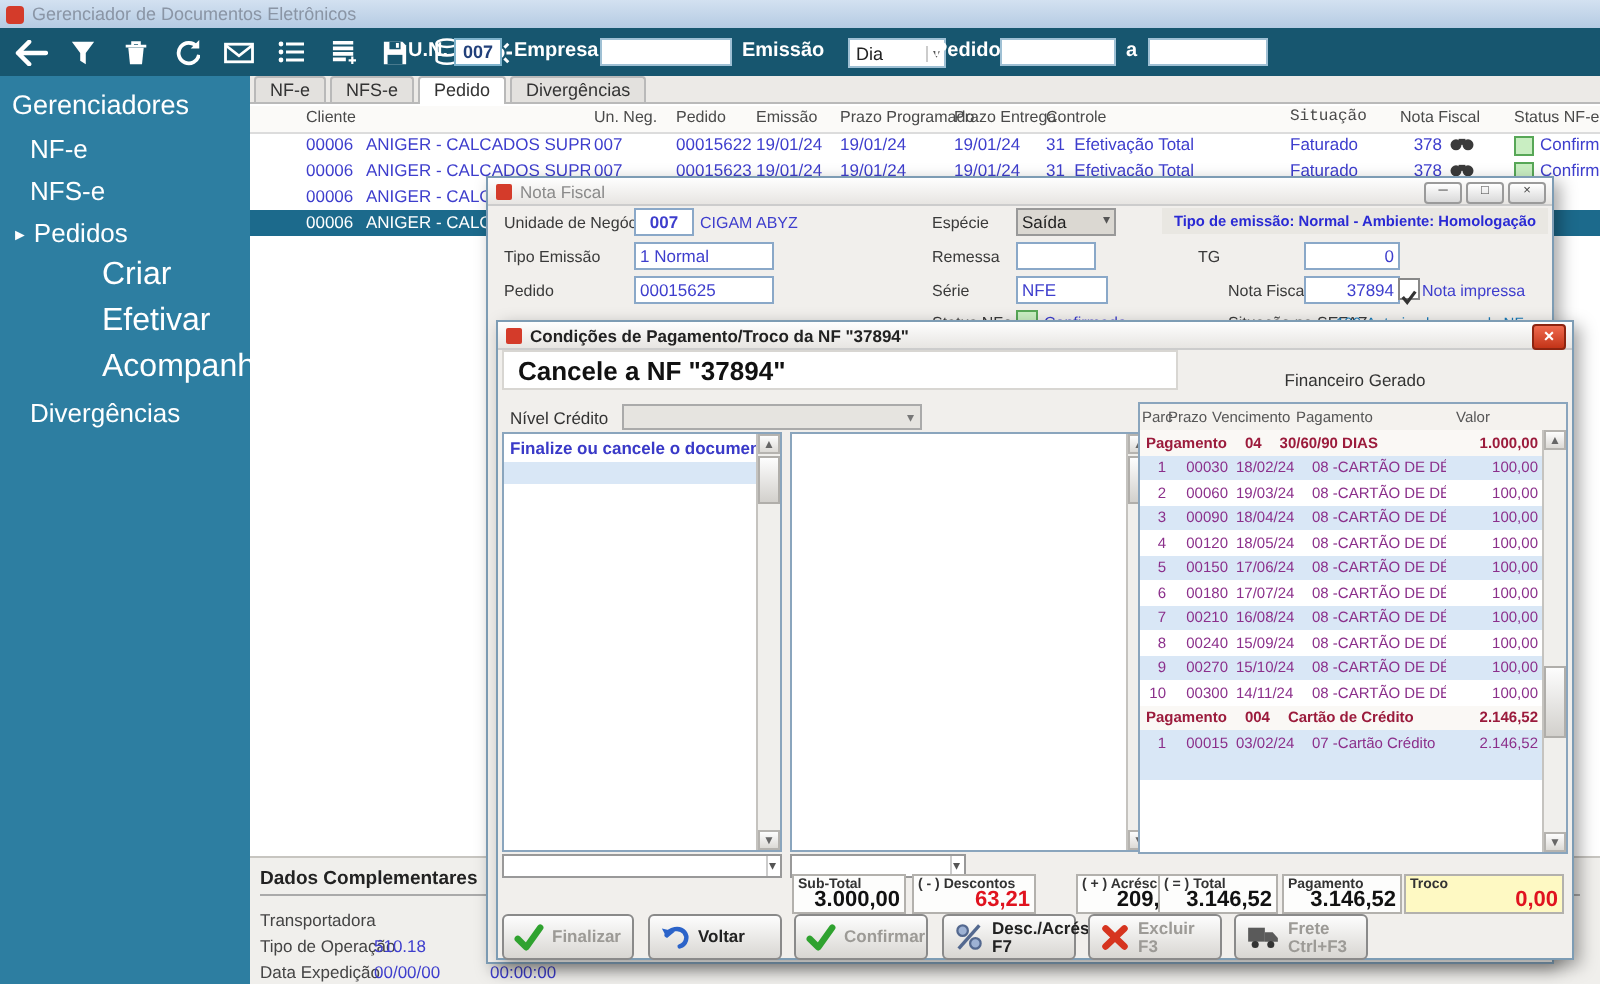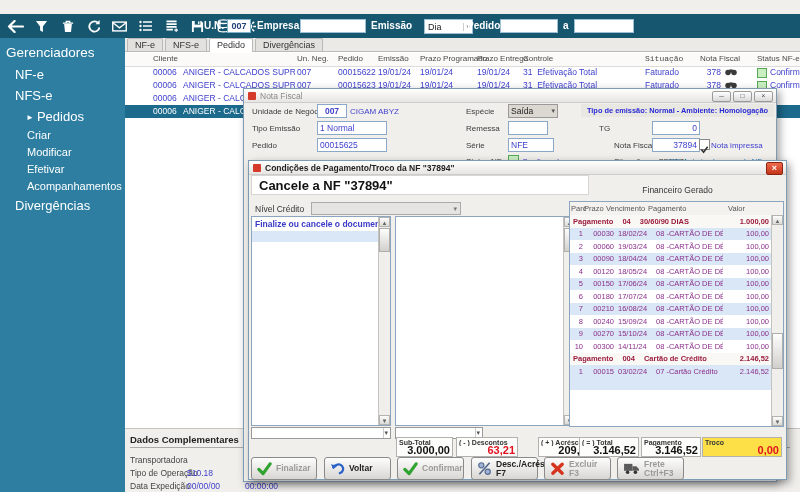--- a/index.html
+++ b/index.html
@@ -21,22 +21,22 @@
   .tb-input{position:absolute;top:5px;height:12px;border:1px solid #9fc0d4;background:#fff;
     font-size:9px;padding:0 2px;box-sizing:content-box;font-family:inherit;}
   .tb-select{position:absolute;top:5px;height:13px;background:#fff;border:1px solid #9fc0d4;
     font-size:9px;color:#222;display:flex;align-items:center;padding-left:3px;cursor:pointer;}
   .tb-select .arr{margin-left:auto;font-size:7px;color:#555;padding:0 2px;border-left:1px solid #ccc;}
   
   .sidebar{position:absolute;left:0;top:38px;width:125px;height:454px;background:#2d7ea1;color:#fff;}
   .side-item{cursor:pointer;white-space:nowrap;}
   .side-item.lv0{font-size:13.5px;padding:7px 0 2px 6px;}
   .side-item.lv1{font-size:13px;padding:5px 0 1px 15px;}
-  .side-item.lv2{font-size:11px;padding:4px 0 1px 27px;}
-  .side-item.active{padding-left:6px;margin-left:20px;}
+  .side-item.lv2{font-size:16px;padding:4px 0 1px 27px;margin-left:24px;}
+  .side-item.active{padding-left:6px;}
   .side-arrow{font-size:8px;margin-right:3px;vertical-align:1px;}
   
   .content{position:absolute;left:125px;top:38px;width:675px;height:454px;background:#fff;}
   .tabs{position:absolute;left:0;top:0;width:675px;height:14px;background:#eceae7;
     border-bottom:1px solid #b9b9b9;display:flex;align-items:flex-end;box-sizing:border-box;}
   .tab{font-size:9px;color:#333;background:#e3e1de;border:1px solid #b9b9b9;border-bottom:none;
     padding:1px 7px 1px 7px;margin-left:2px;border-radius:2px 2px 0 0;cursor:pointer;}
   .tab.active{background:#fff;position:relative;top:1px;padding-bottom:2px;}
   .grid-head{position:absolute;left:0;top:15px;width:675px;height:13px;background:#fbfaf8;
     border-bottom:1px solid #dcdcdc;}
@@ -110,36 +110,40 @@
   .c-prazo{width:28px;text-align:right;margin-left:3px;flex:0 0 auto;}
   .c-venc{width:35px;margin-left:4px;flex:0 0 auto;}
   .c-pag{flex:1 1 auto;margin-left:3px;}
   .c-valor{width:46px;text-align:right;flex:0 0 auto;padding-right:2px;}
   .fin-grow{font-weight:bold;color:#9b1b3c;background:#faf8f5;}
   .fg-l{margin-left:3px;}
   .fg-c{margin-left:9px;}
   .fg-d{margin-left:9px;flex:1 1 auto;overflow:hidden;}
   .fg-v{width:52px;text-align:right;padding-right:2px;flex:0 0 auto;}
   .tot-box{position:absolute;top:276px;height:20px;background:#fdfdfc;border:1px solid #b3b1ad;box-sizing:border-box;}
-  .tot-box.tb-blue{background:#fde047;}
+  .tot-box.tb-blue{background:#fef9c3;}
   .tot-lbl{font-size:7px;font-weight:bold;color:#333;padding:1px 0 0 2px;white-space:nowrap;overflow:hidden;}
   .tot-val{position:absolute;right:2px;bottom:0;font-size:11px;font-weight:bold;color:#111;}
   .tot-val.red{color:#e0131f;}
   .pbtn{position:absolute;top:296px;height:23px;border:1px solid #8a8a8a;border-radius:3px;
     background:linear-gradient(#fdfdfd,#d8d6d2);display:flex;align-items:center;gap:4px;
     padding-left:5px;box-sizing:border-box;cursor:pointer;}
   .pbtn .plbl{font-size:8.5px;font-weight:bold;color:#222;line-height:9px;}
   .pbtn.disabled .plbl{color:#9c9a96;}
   .pbtn .picon{display:flex;align-items:center;flex:0 0 auto;}
 </style>
 </head>
 <body>
 
 <div class="app">
 
+  <div class="titlebar">
+    <span class="app-icon"></span>
+    <span>Gerenciador de Documentos Eletrônicos</span>
+  </div>
 
   <div class="toolbar">
     <div class="tb-icons" id="tb-icons">
         <div class="tb-icon">
           <svg viewBox="0 0 18 14" width="17" height="13">
             <path d="M8 1L2 7l6 6M2 7h15" fill="none" stroke="#fff" stroke-width="2.4" stroke-linecap="round" stroke-linejoin="round"></path>
           </svg>
         </div>
         <div class="tb-icon">
           <svg viewBox="0 0 14 14" width="13" height="13">
@@ -215,21 +219,20 @@
     <input class="tb-input" style="left: 574px; width: 54px;" value="">
   </div>
 
   <div class="sidebar">
     <div id="side-items">
         <div class="side-item lv0"><div style="display: inline;">Gerenciadores</div></div>
         <div class="side-item lv1"><div style="display: inline;">NF-e</div></div>
         <div class="side-item lv1"><div style="display: inline;">NFS-e</div></div>
         <div class="side-item lv1 active"><div class="side-arrow" style="display: inline;">►</div><div style="display: inline;">Pedidos</div></div>
         <div class="side-item lv2"><div style="display: inline;">Criar</div></div>
-        <div class="side-item lv2"><div style="display: inline;">Modificar</div></div>
         <div class="side-item lv2"><div style="display: inline;">Efetivar</div></div>
         <div class="side-item lv2"><div style="display: inline;">Acompanhamentos</div></div>
         <div class="side-item lv1"><div style="display: inline;">Divergências</div></div>
       </div>
   </div>
 
   <div class="content">
     <div class="tabs" id="tabs">
         <div class="tab">NF-e</div>
         <div class="tab">NFS-e</div>

